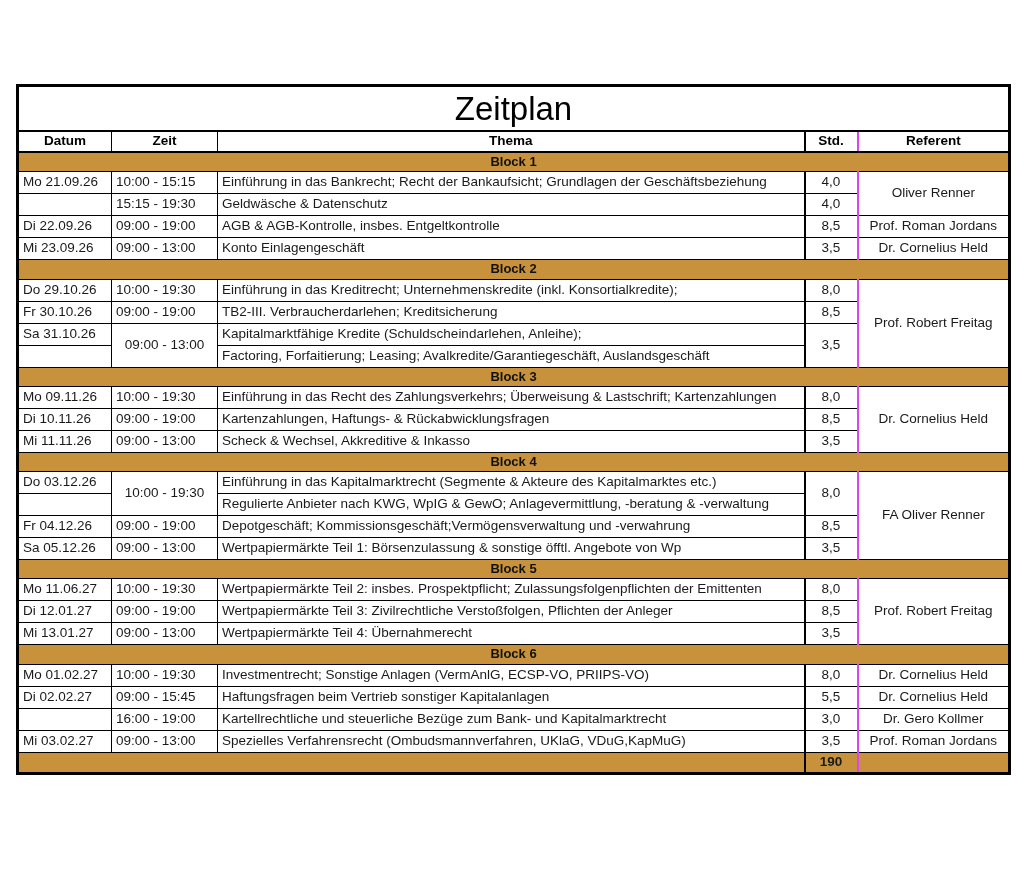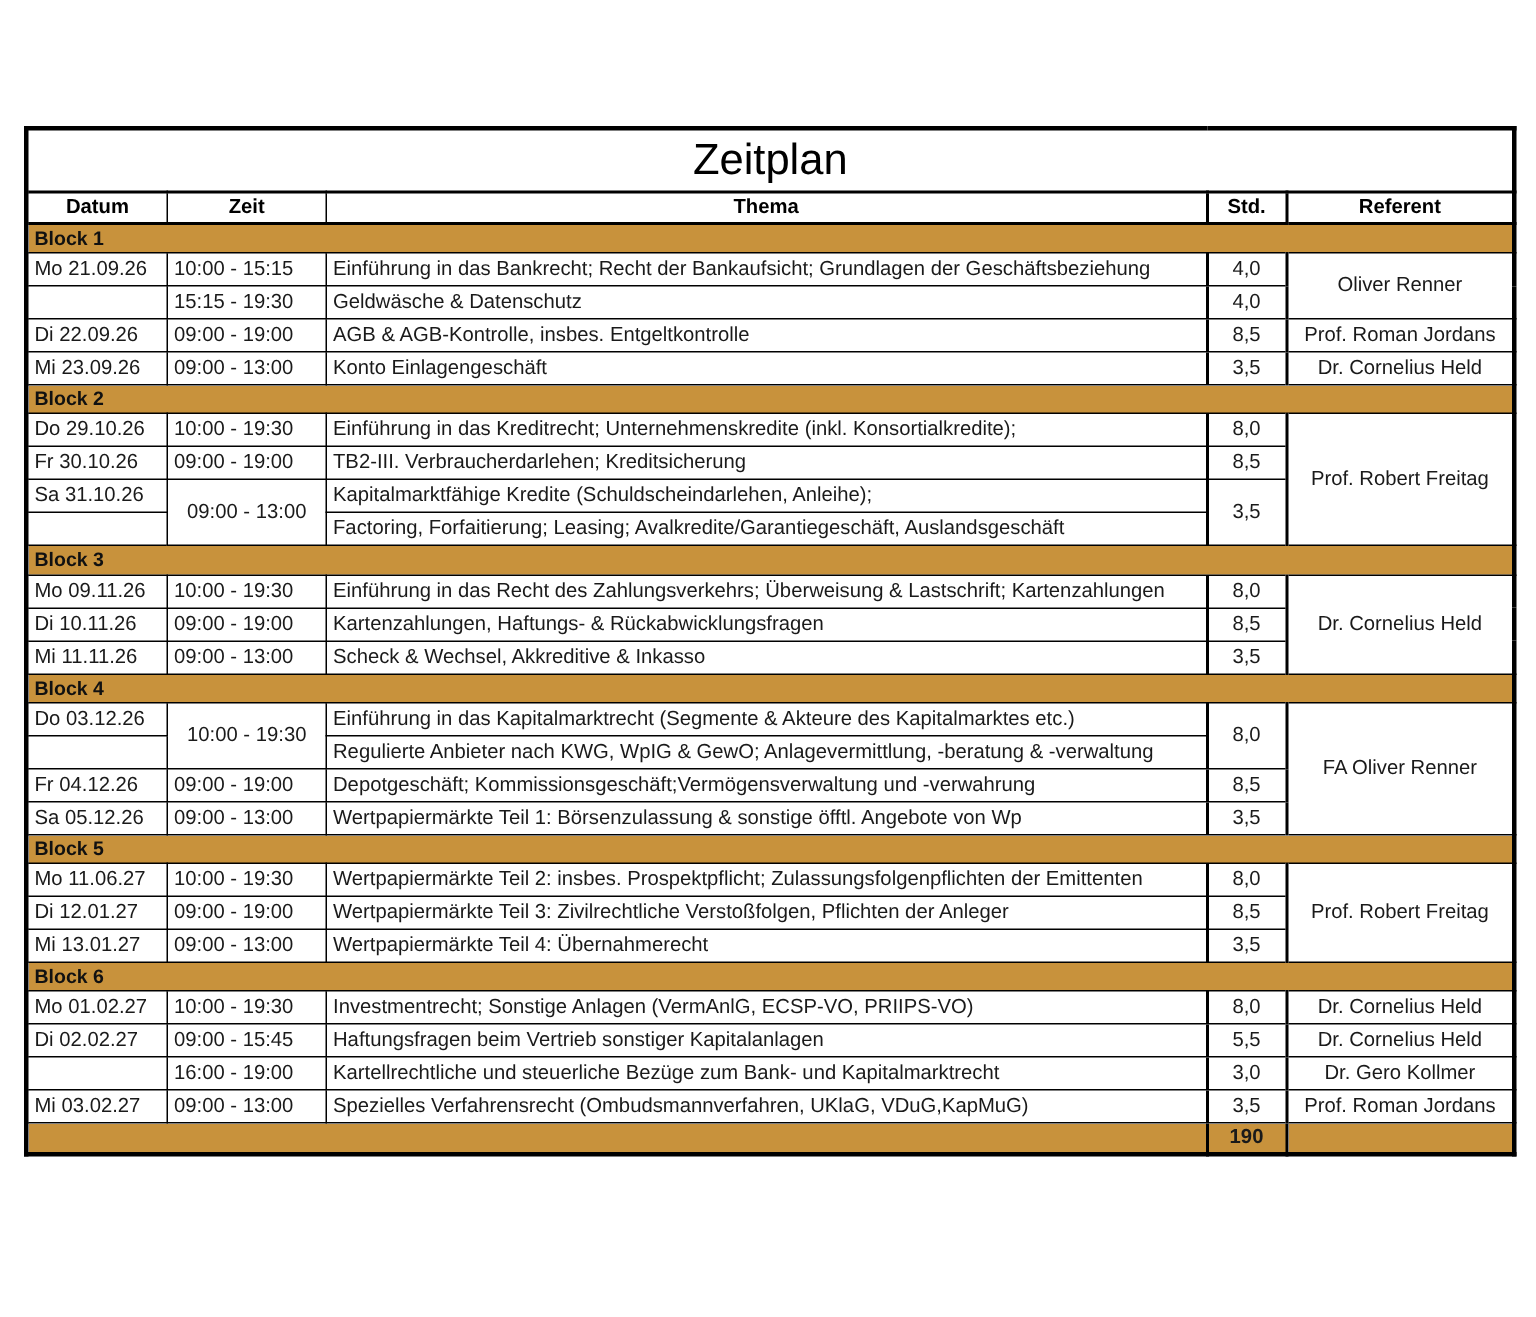--- a/index.html
+++ b/index.html
@@ -25,47 +25,48 @@
     line-height: 1.25;
     padding: 1px 4px;
     height: 19px;
     overflow: hidden;
     white-space: nowrap;
     vertical-align: middle;
     color: #1a1a1a;
   }
   tr.title-row td {
     height: 38px;
-    font-size: 29px;
+    font-size: 33px;
     text-align: center;
     border-bottom: 2px solid #000;
     color: #000;
   }
   tr.header-row th {
     text-align: center;
     font-weight: bold;
     border-bottom: 2px solid #000;
     height: 16px;
     color: #000;
   }
   tr.block-row td {
     background: var(--accent, #C8923C);
     font-weight: bold;
     height: 14px;
     font-size: 13px;
     color: #111;
+    text-align: center;
   }
   tr.total-row td {
     background: var(--accent, #C8923C);
     height: 16px;
   }
   .c-std {
     text-align: center;
     border-left: 2px solid #000;
-    border-right: 2px solid #000000;
+    border-right: 2px solid #d946ef;
   }
   .c-ref  { text-align: center; }
   .center { text-align: center; }
   .bold   { font-weight: bold; }
 </style>
 </head>
 <body>
 
 <div class="sheet">
 <table class="zeitplan">

